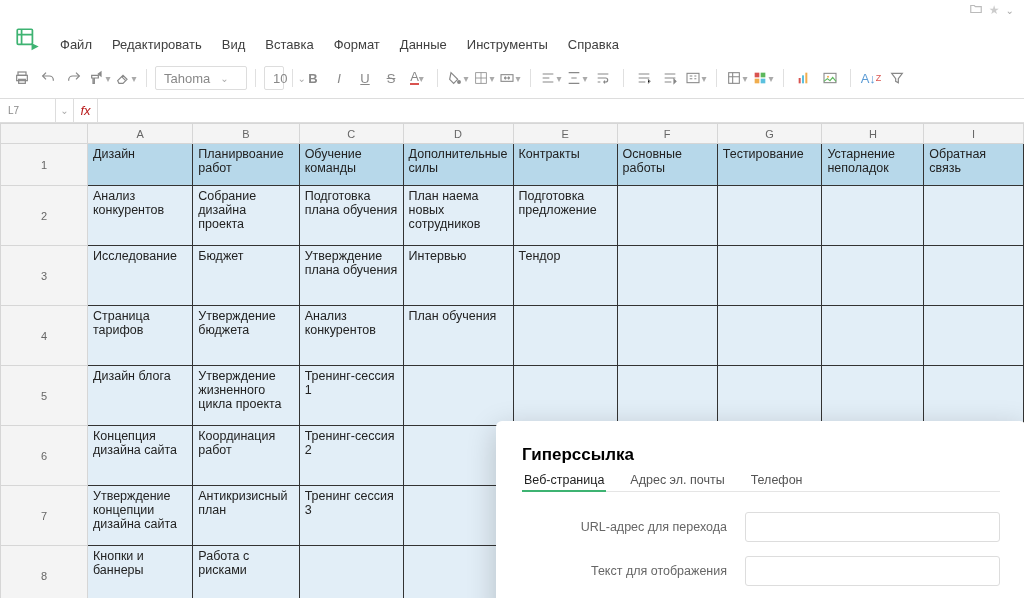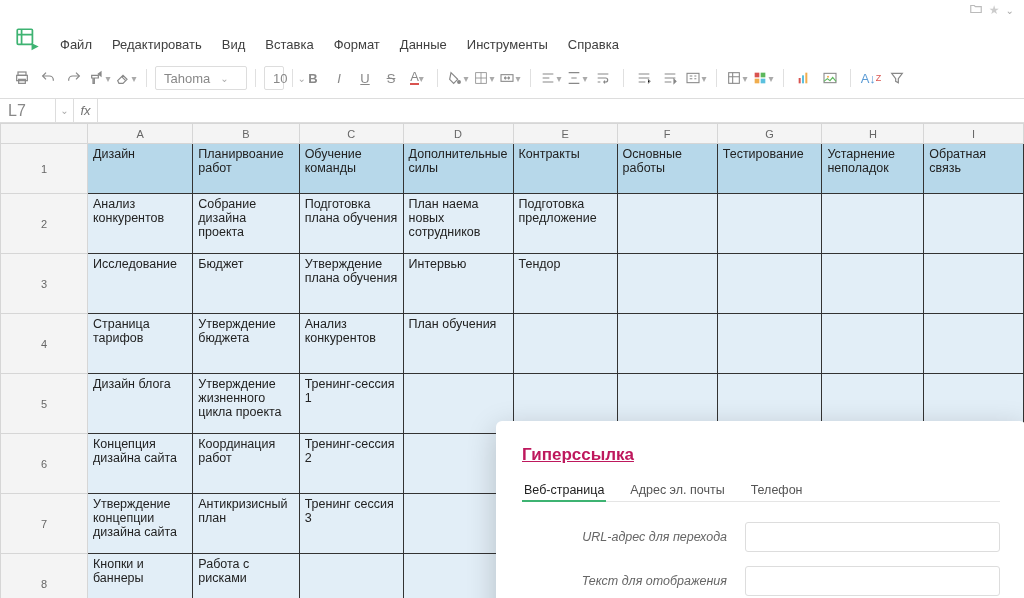--- a/index.html
+++ b/index.html
@@ -11,42 +11,42 @@
   .menubar .menu-item { cursor: pointer; }
   .toolbar { display: flex; align-items: center; gap: 2px; padding: 4px 10px 8px 10px; border-bottom: 1px solid #ddd; }
   .tbtn { width: 24px; height: 24px; display: flex; align-items: center; justify-content: center; color: #888; border-radius: 2px; cursor: pointer; }
   .tbtn svg { width: 16px; height: 16px; }
   .sep { width: 1px; height: 18px; background: #e0e0e0; margin: 0 6px; }
   .font-select, .size-select { border: 1px solid #ddd; border-radius: 2px; height: 24px; display: flex; align-items: center; padding: 0 8px; color: #888; gap: 10px; cursor: pointer; background: #fff; }
   .font-select { width: 92px; }
   .size-select { width: 20px; }
   .chev { font-size: 10px; color: #aaa; }
   .formula-row { display: flex; align-items: center; height: 24px; border-bottom: 1px solid #ddd; }
-  .name-box { width: 56px; padding: 0 8px; border-right: 1px solid #ddd; color: #888; font-size: 16px; height: 100%; display:flex; align-items:center; }
+  .name-box { width: 56px; padding: 0 8px; border-right: 1px solid #ddd; color: #888; font-size: 10px; height: 100%; display:flex; align-items:center; }
   .name-chev { width: 18px; display:flex; align-items:center; justify-content:center; color:#aaa; border-right:1px solid #ddd; height:100%; font-size:10px;}
-  .fx { width: 24px; text-align: center; font-style: italic; color: #737373; border-right: 1px solid #ddd; height:100%; display:flex; align-items:center; justify-content:center;}
+  .fx { width: 24px; text-align: center; font-style: italic; color: #b91c1c; border-right: 1px solid #ddd; height:100%; display:flex; align-items:center; justify-content:center;}
   .fbar { flex: 1; padding: 0 8px; }
   .sheet { position: relative; width: 100%; height: 502px; overflow: hidden; }
   table { border-collapse: collapse; table-layout: fixed; }
   .col-head th, .corner { background: #f4f4f4; border: 1px solid #d6d6d6; font-weight: normal; color: #666; font-size: 11px; height: 20px; }
   .corner { width: 30px; }
   .col-head th { width: 108px; }
   tbody td.rh { background: #f4f4f4; border: 1px solid #d6d6d6; text-align: center; color: #666; font-size: 11px; width: 30px; }
   tbody td.cell { border: 1px solid #333; background: #e2eef7; vertical-align: top; padding: 3px 5px; font-size: 12.5px; color: #222; font-family: Tahoma, sans-serif; width: 108px; }
-  tbody tr.hrow td.cell { background: #b7d8ea; height: 50px; }
+  tbody tr.hrow td.cell { background: #b7d8ea; height: 42px; }
   tbody tr.drow td.cell { height: 60px; }
   
   .dialog { position: absolute; left: 496px; top: 298px; width: 530px; background: #fff; border-radius: 6px; box-shadow: 0 8px 30px rgba(0,0,0,0.2); padding: 24px 26px 20px 26px; }
-  .dialog h2 { font-size: 17px; font-weight: bold; color: #be185d; margin-bottom: 18px; text-decoration: underline; }
+  .dialog h2 { font-size: 17px; font-weight: bold; color: #000000; margin-bottom: 8px; }
   .dlg-tabs { display: flex; gap: 22px; border-bottom: 1px solid #e5e5e5; margin-bottom: 20px; font-size: 12.5px; }
   .dlg-tab { padding: 0 2px 4px 2px; color: #555; cursor: pointer; position: relative; }
   .dlg-tab.active { color: #222; font-weight: 500; }
   .dlg-tab.active::after { content:""; position:absolute; left:0; right:0; bottom:-1px; height:2px; background:#3eb372; }
   .dlg-row { display: flex; align-items: center; margin-bottom: 14px; gap: 18px; }
-  .dlg-row label { flex: 0 0 205px; text-align: right; color: #666; font-size: 12.5px; font-style: italic; }
+  .dlg-row label { flex: 0 0 205px; text-align: right; color: #666; font-size: 12.5px; }
   .dlg-row input { flex: 1; height: 30px; border: 1px solid #ddd; border-radius: 3px; padding: 0 8px; }
   .under-a { border-bottom: 2px solid #d9534f; display:inline-block; line-height:12px; height:14px;}
 </style>
 </head>
 <body>
 
 <div class="topbar">
   <span>
     <svg width="14" height="14" viewBox="0 0 24 24" fill="none" stroke="#bbb" stroke-width="2">
         <path d="M3 6h6l2 2h10v10H3z"></path>

